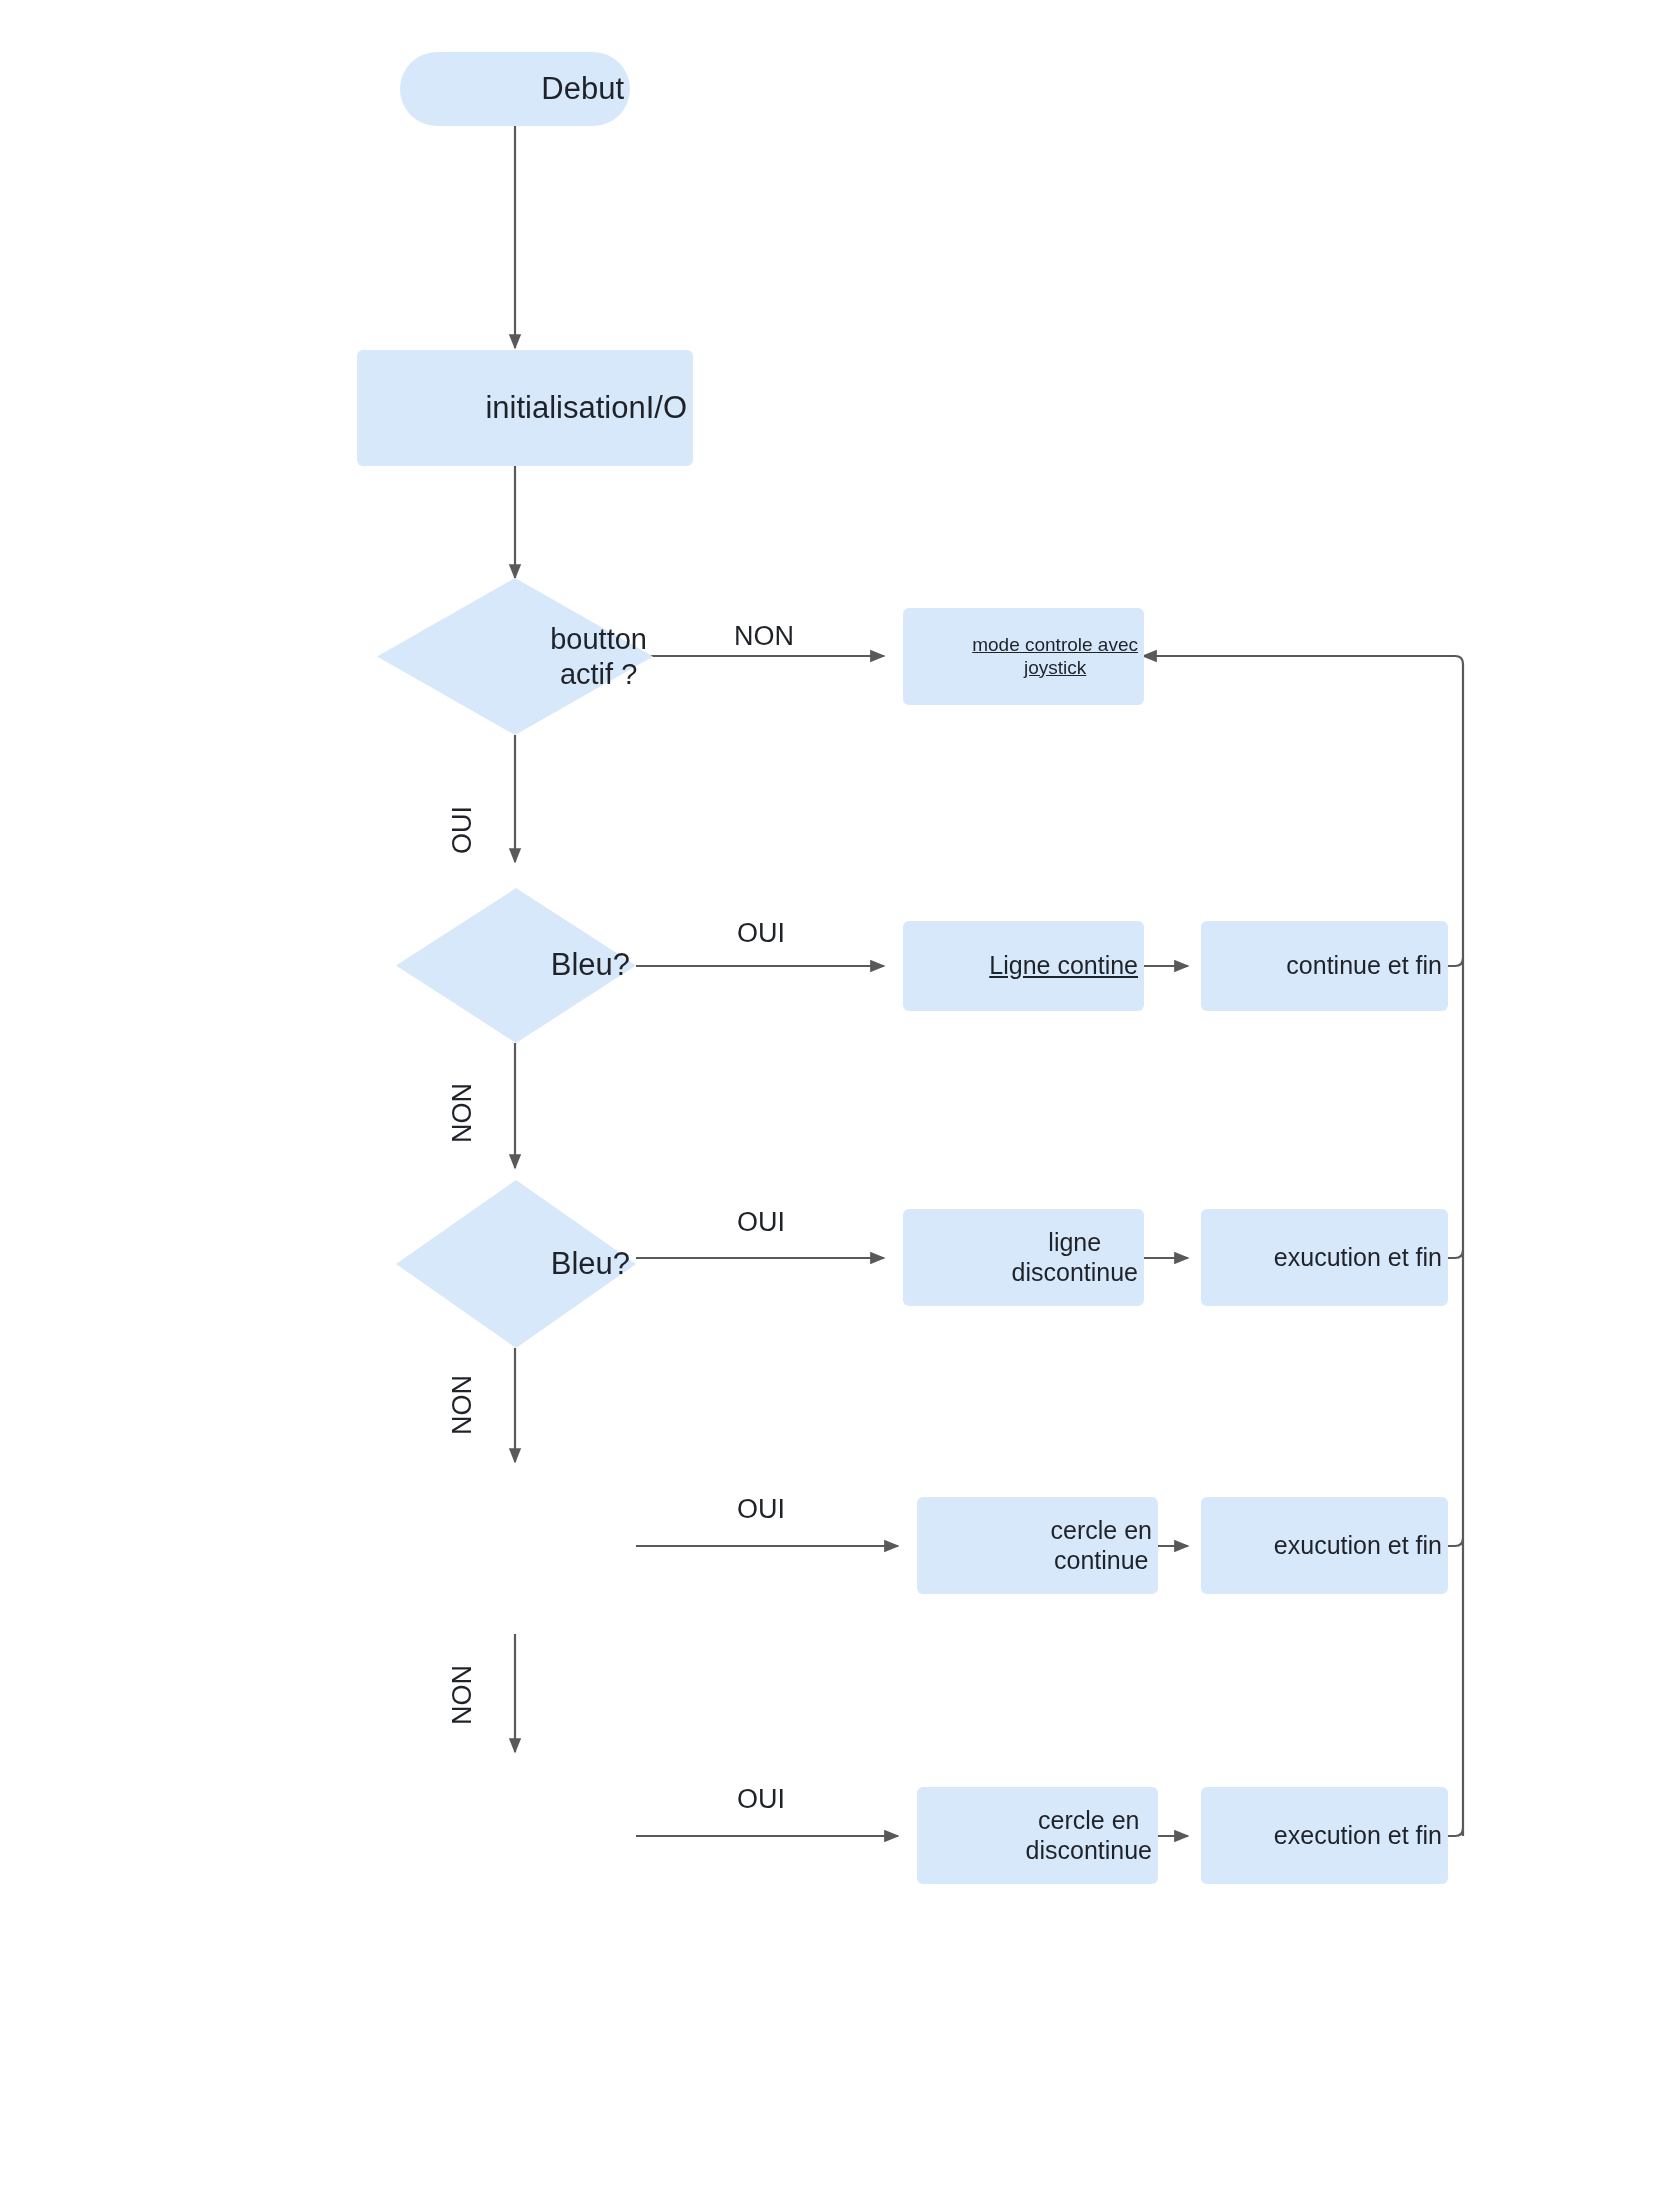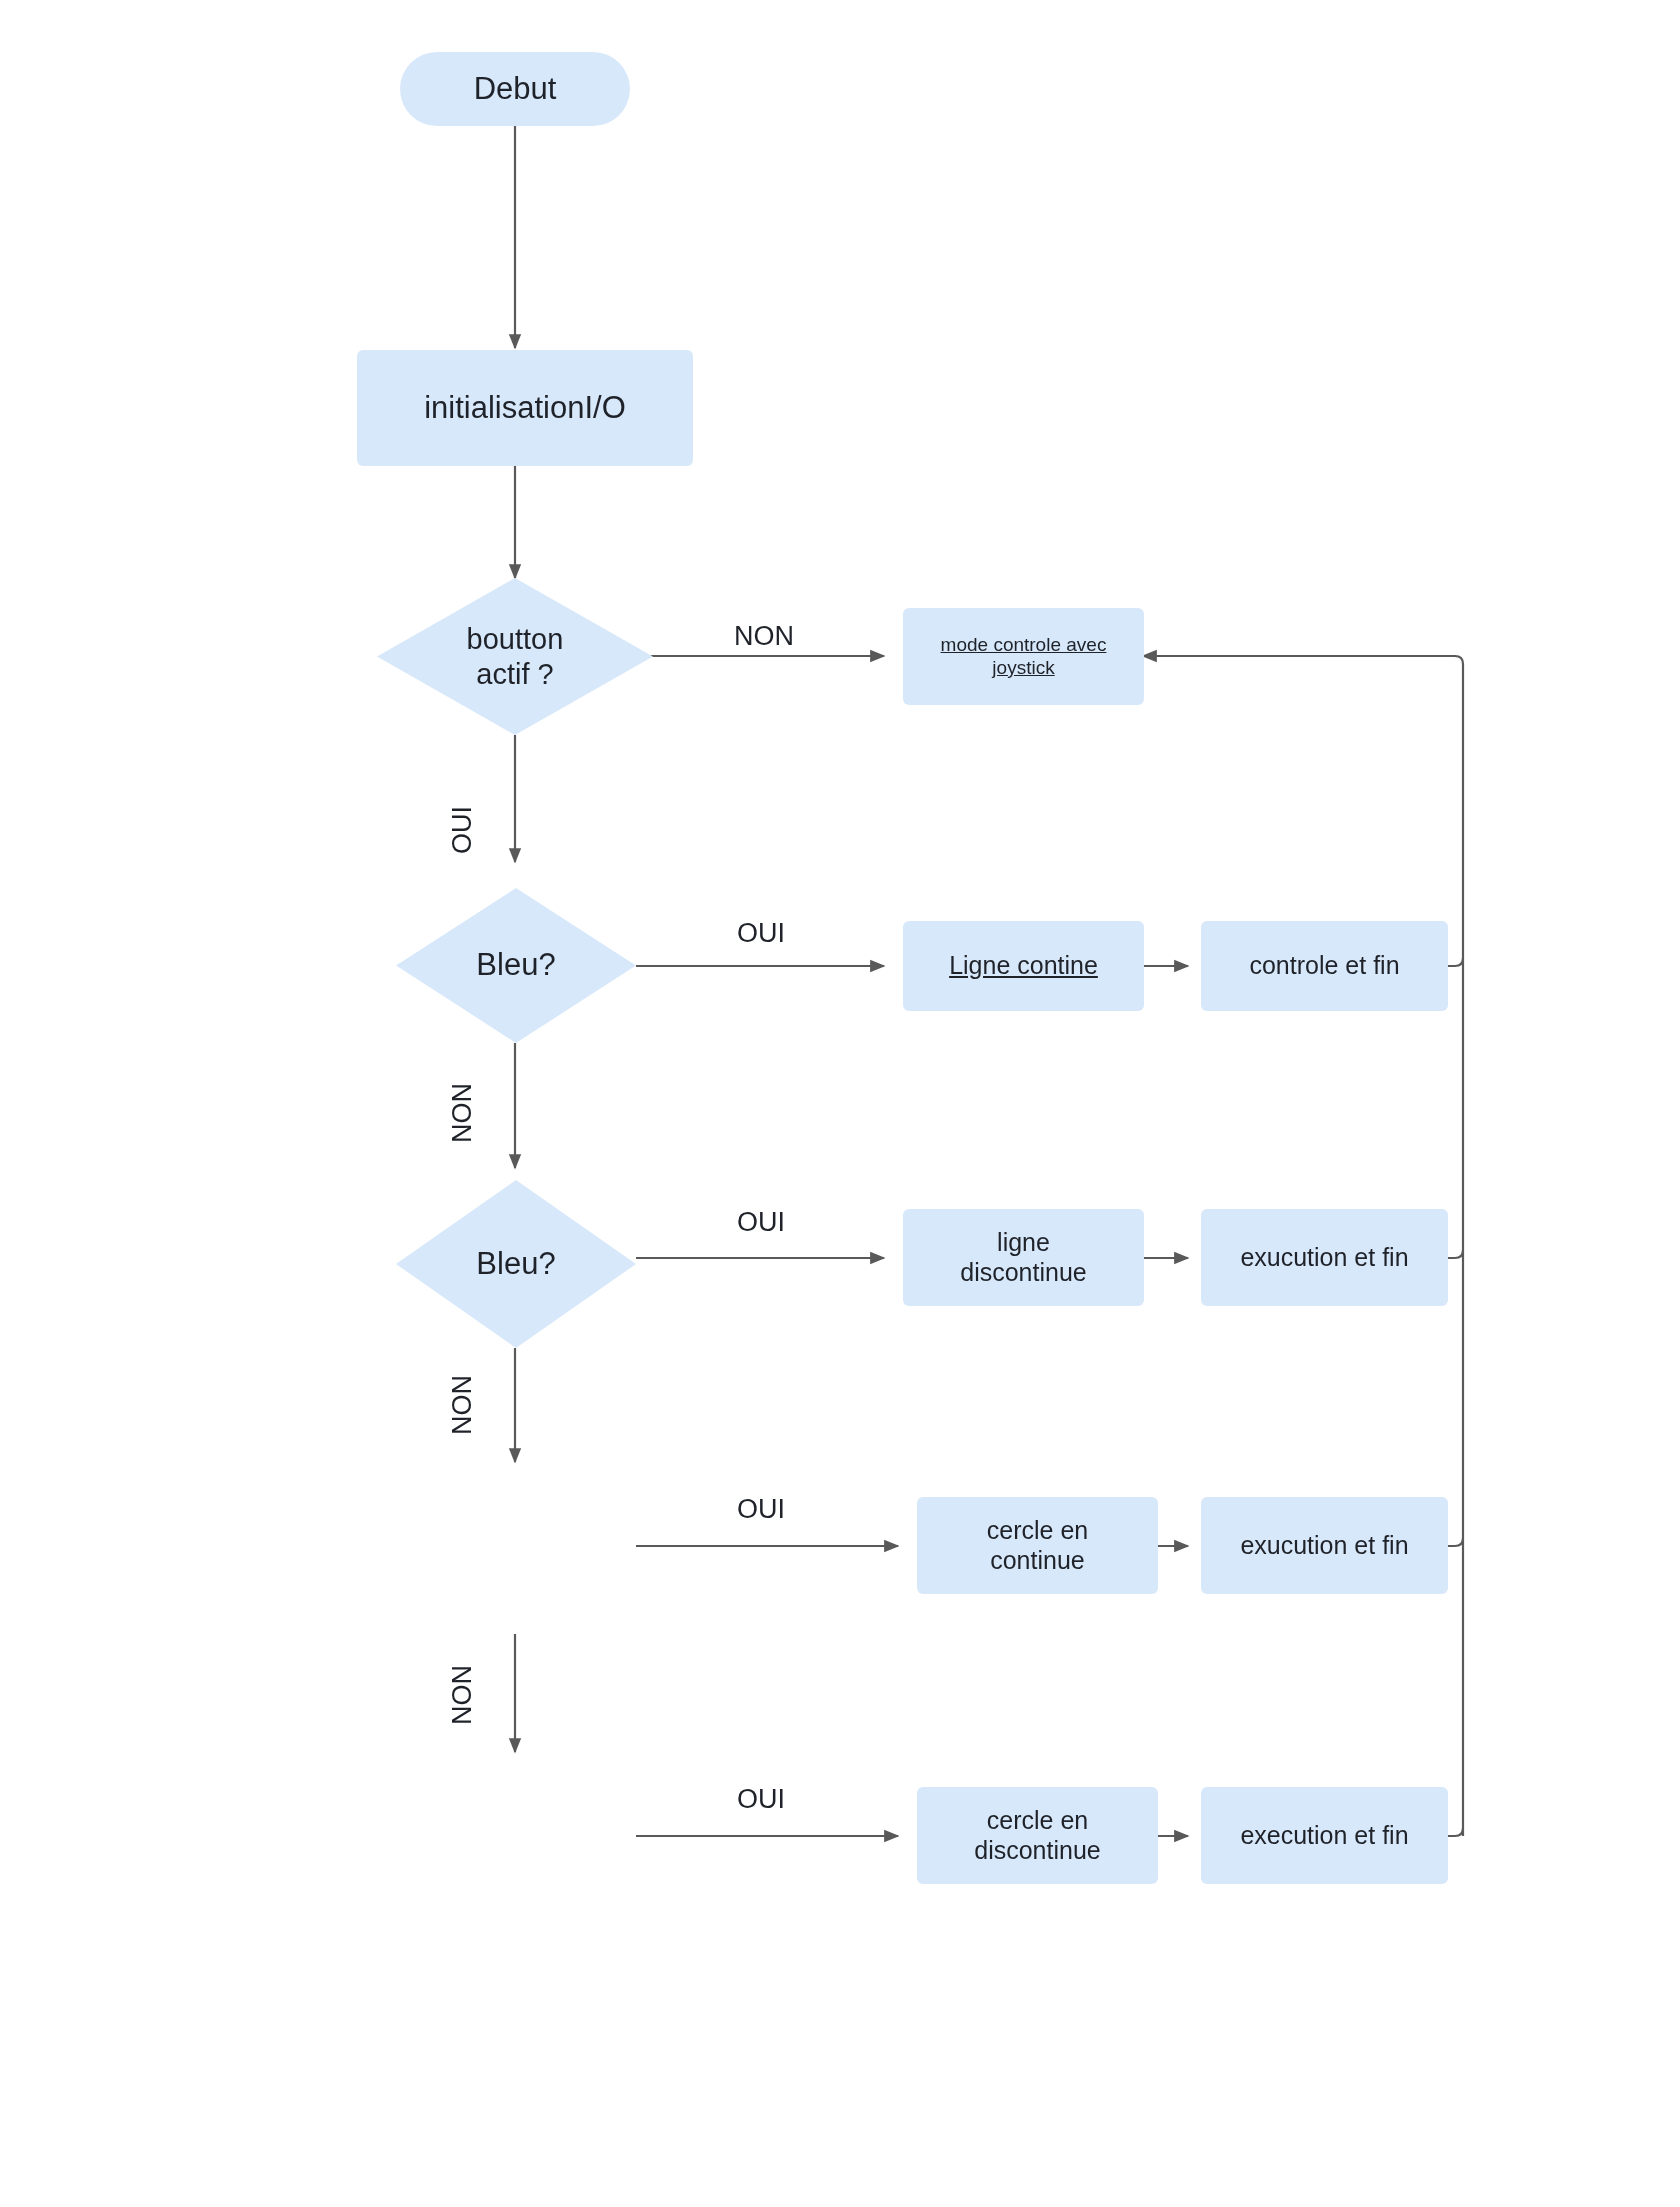--- a/index.html
+++ b/index.html
@@ -26,21 +26,21 @@
     width: 1680px;
     height: 2207px;
     pointer-events: none;
   }
   .node {
     position: absolute;
     box-sizing: border-box;
     background: #d8e8fb;
     display: flex;
     align-items: center;
-    justify-content: center;
+    justify-content: flex-end;
     text-align: center;
     line-height: 1.18;
     color: #1f2329;
     z-index: 2;
   }
   .node.process {
     border-radius: 6px;
     margin-left: 10px;
   }
   .node.terminator {
@@ -163,21 +163,21 @@
   <div class="node decision" style="left:396px; top:888px; width:240px; height:155px; font-size:31px;">
     <span class="diamond-shape"></span>
     <span class="node-label">Bleu?</span>
   </div>
 
   <div class="node process" style="left:893px; top:921px; width:241px; height:90px; font-size:25px;text-decoration:underline;">
     <span class="node-label">Ligne contine</span>
   </div>
 
   <div class="node process" style="left:1191px; top:921px; width:247px; height:90px; font-size:25px;">
-    <span class="node-label">controle et fin</span>
+    <span class="node-label">continue et fin</span>
   </div>
 
   <div class="node decision" style="left:396px; top:1180px; width:240px; height:168px; font-size:31px;">
     <span class="diamond-shape"></span>
     <span class="node-label">Bleu?</span>
   </div>
 
   <div class="node process" style="left:893px; top:1209px; width:241px; height:97px; font-size:25px;">
     <span class="node-label">ligne
 discontinue</span>

